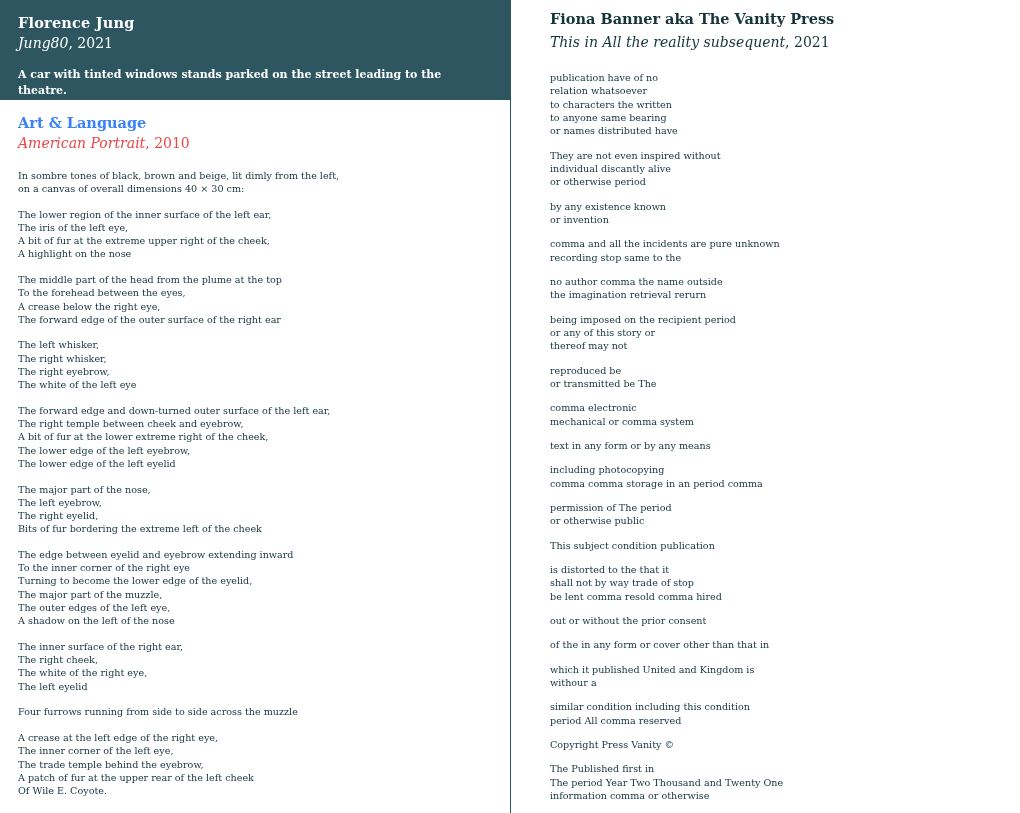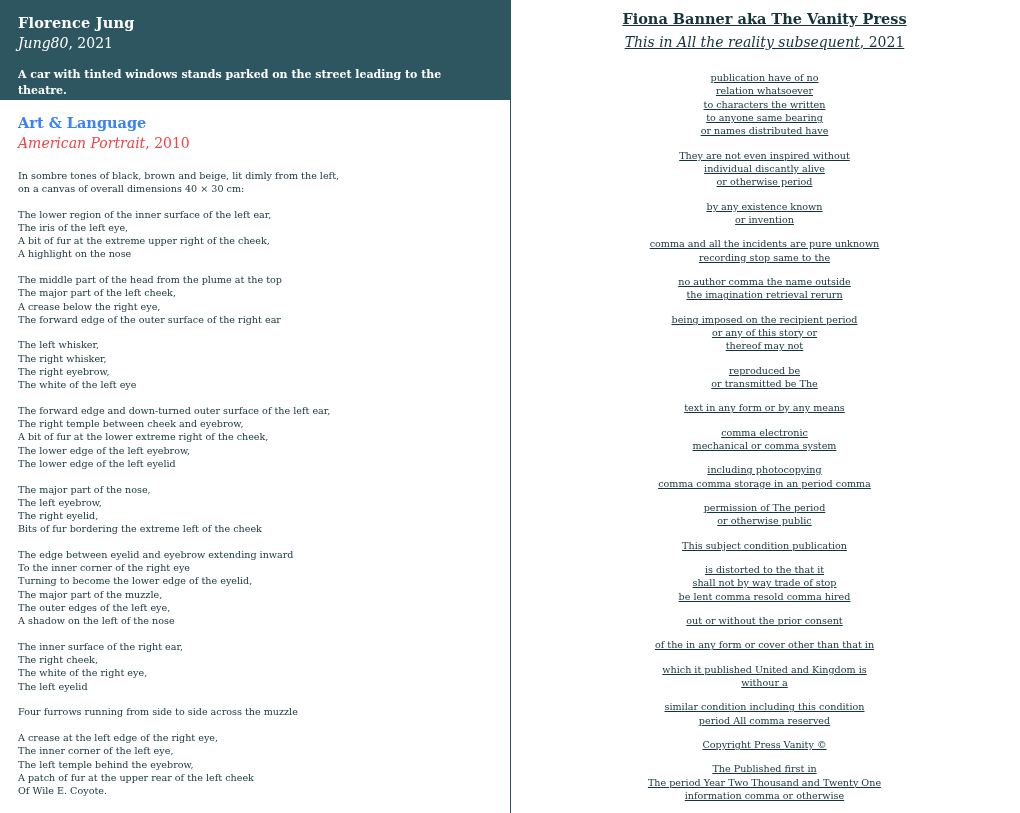--- a/index.html
+++ b/index.html
@@ -92,22 +92,21 @@
   }
   .stanza div {
     white-space: pre;
   }
   
   .right-col {
     width: 509px;
     position: relative;
     box-sizing: border-box;
     padding: 10px 40px 0 40px;
-    text-align: center;
-    text-decoration: underline;
+    text-align: left;
   }
   .right-artist {
     font-size: 14.5px;
     font-weight: bold;
     margin: 0 0 4px 0;
     line-height: 1.3;
   }
   .right-work {
     font-size: 14px;
     margin: 0 0 20px 0;
@@ -148,21 +147,21 @@
           <div>on a canvas of overall dimensions 40 × 30 cm:</div>
         </div>
         <div class="stanza">
           <div>The lower region of the inner surface of the left ear,</div>
           <div>The iris of the left eye,</div>
           <div>A bit of fur at the extreme upper right of the cheek,</div>
           <div>A highlight on the nose</div>
         </div>
         <div class="stanza">
           <div>The middle part of the head from the plume at the top</div>
-          <div>The major part of the left cheek,</div>
+          <div>To the forehead between the eyes,</div>
           <div>A crease below the right eye,</div>
           <div>The forward edge of the outer surface of the right ear</div>
         </div>
         <div class="stanza">
           <div>The left whisker,</div>
           <div>The right whisker,</div>
           <div>The right eyebrow,</div>
           <div>The white of the left eye</div>
         </div>
         <div class="stanza">
@@ -191,21 +190,21 @@
           <div>The right cheek,</div>
           <div>The white of the right eye,</div>
           <div>The left eyelid</div>
         </div>
         <div class="stanza">
           <div>Four furrows running from side to side across the muzzle</div>
         </div>
         <div class="stanza">
           <div>A crease at the left edge of the right eye,</div>
           <div>The inner corner of the left eye,</div>
-          <div>The left temple behind the eyebrow,</div>
+          <div>The trade temple behind the eyebrow,</div>
           <div>A patch of fur at the upper rear of the left cheek</div>
           <div>Of Wile E. Coyote.</div>
         </div>
       </div>
     </div>
   </div>
 
   <div class="divider-vertical"></div>
 
   <div class="right-col">
@@ -240,25 +239,25 @@
       <div class="r-stanza">
         <div>being imposed on the recipient period</div>
         <div>or any of this story or</div>
         <div>thereof may not</div>
       </div>
       <div class="r-stanza">
         <div>reproduced be</div>
         <div>or transmitted be The</div>
       </div>
       <div class="r-stanza">
-        <div>text in any form or by any means</div>
-      </div>
-      <div class="r-stanza">
         <div>comma electronic</div>
         <div>mechanical or comma system</div>
+      </div>
+      <div class="r-stanza">
+        <div>text in any form or by any means</div>
       </div>
       <div class="r-stanza">
         <div>including photocopying</div>
         <div>comma comma storage in an period comma</div>
       </div>
       <div class="r-stanza">
         <div>permission of The period</div>
         <div>or otherwise public</div>
       </div>
       <div class="r-stanza">

